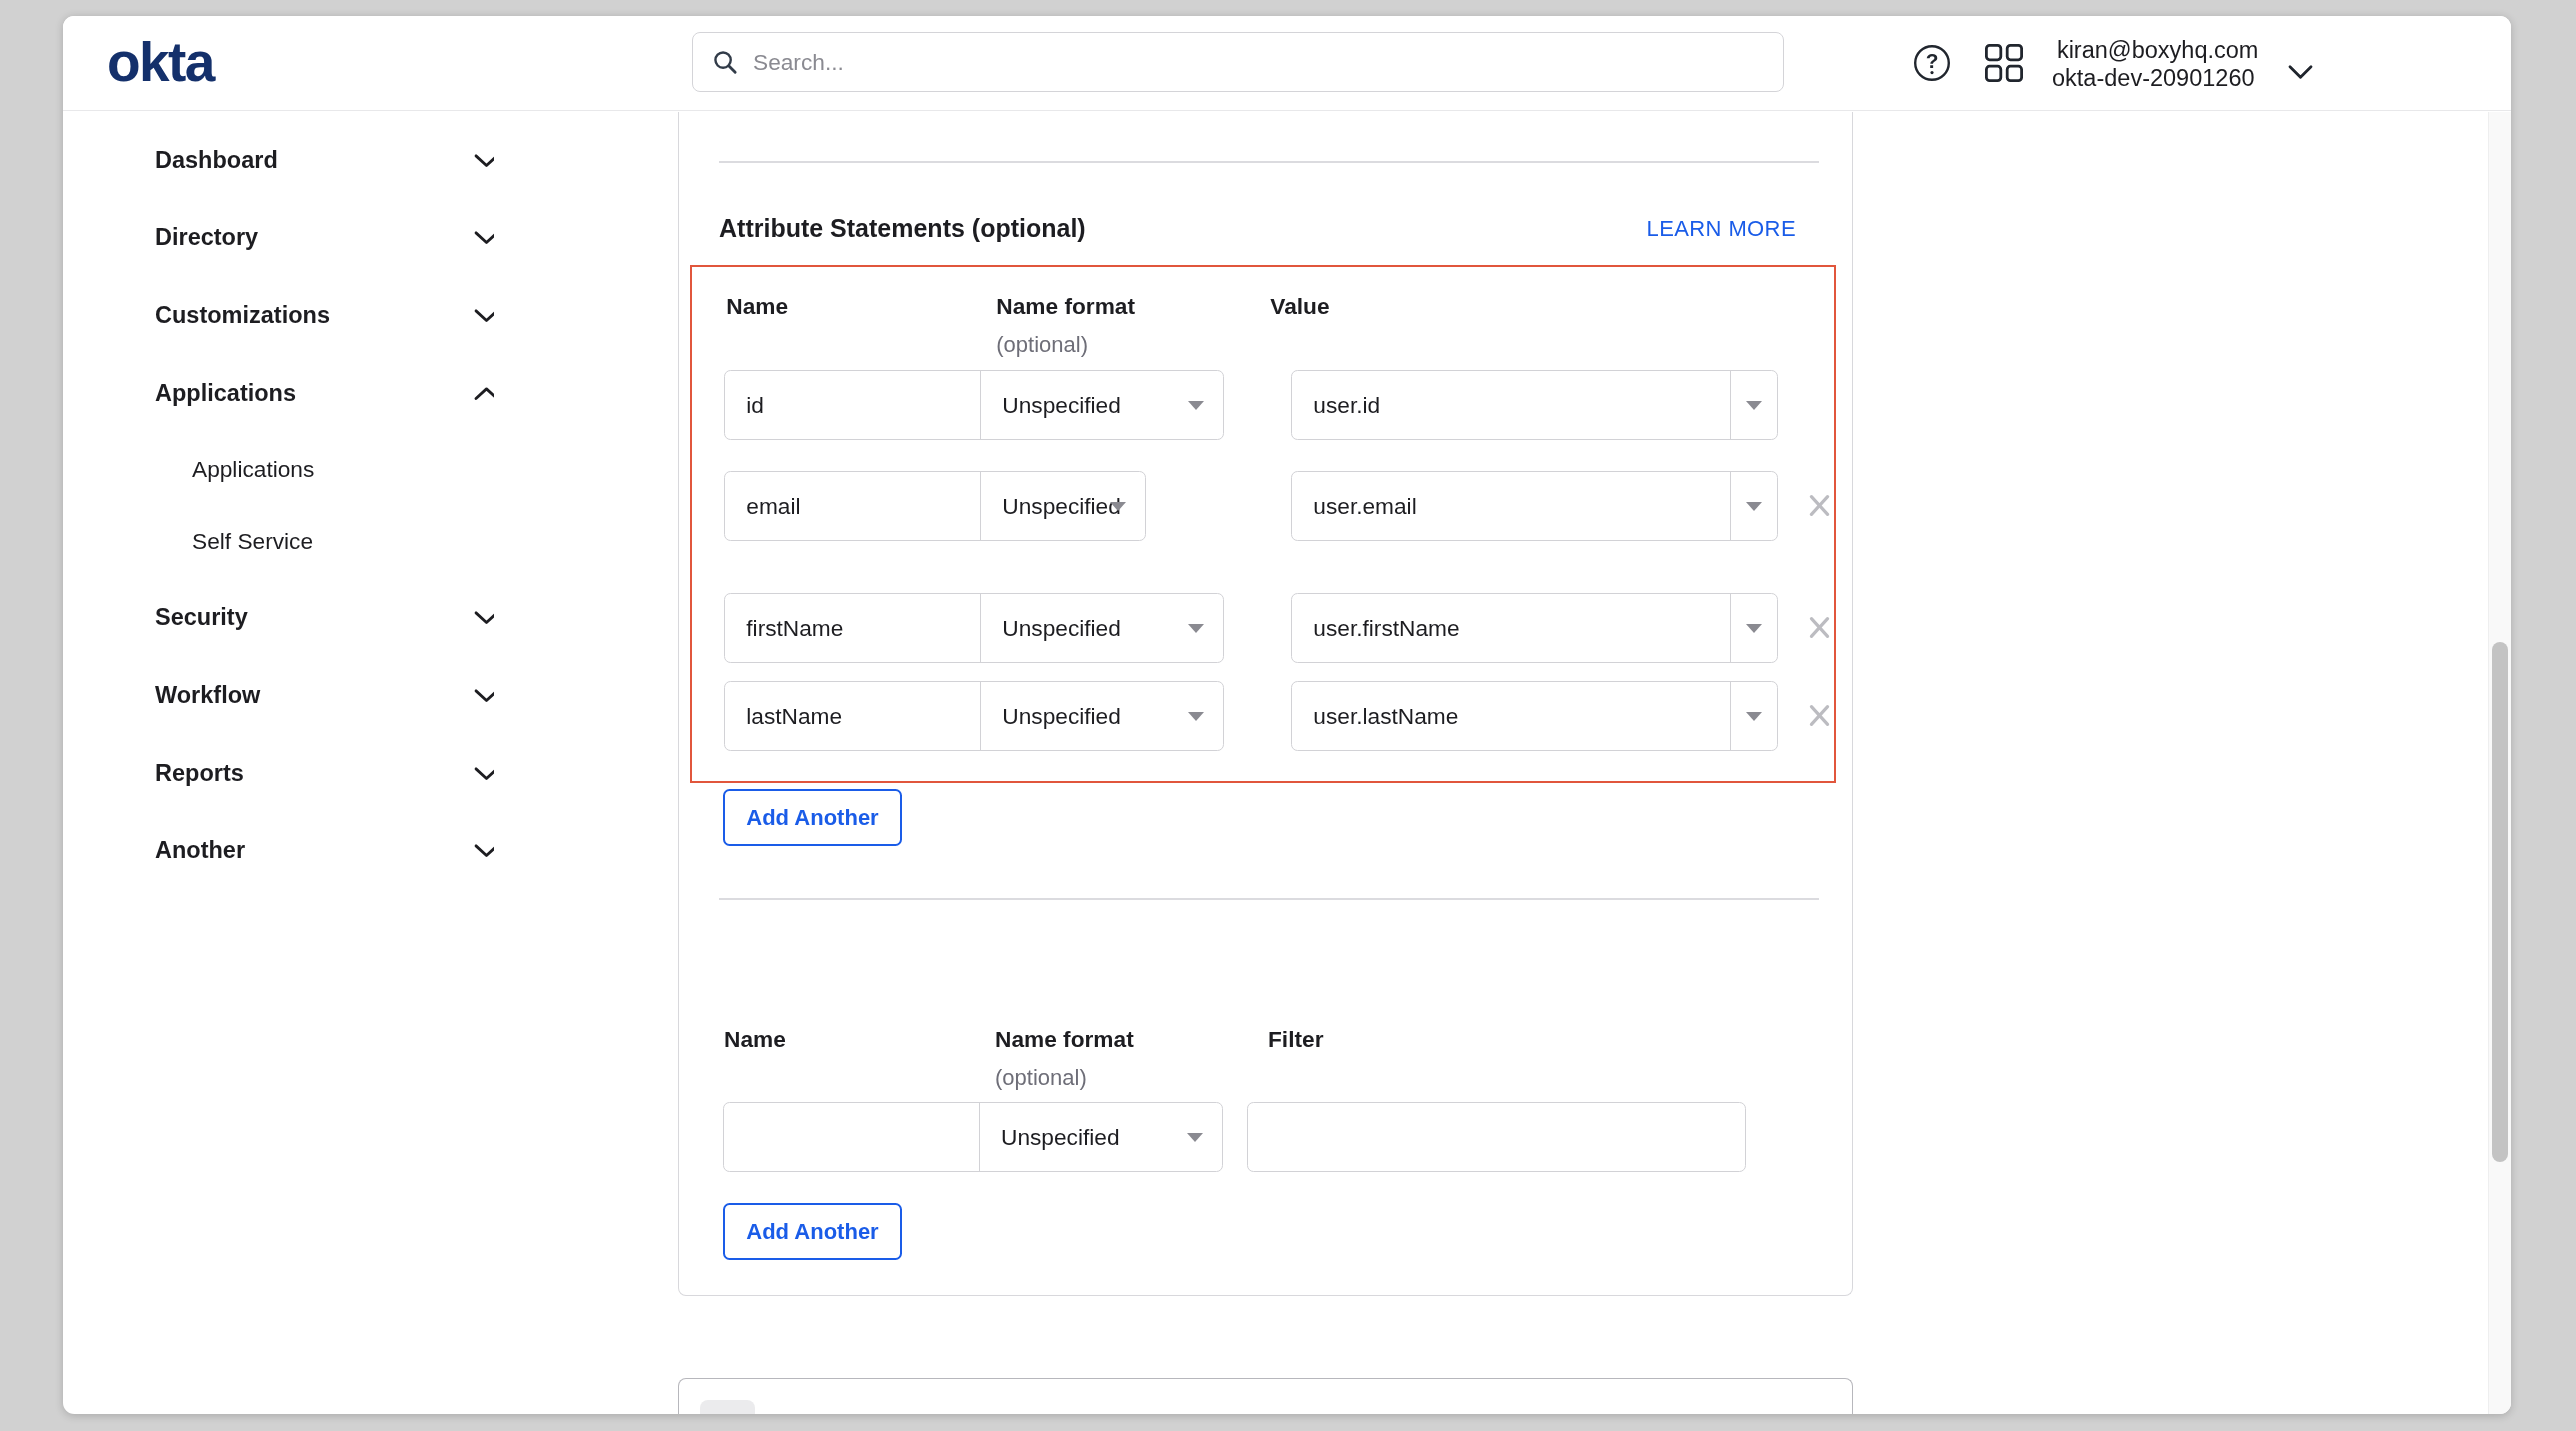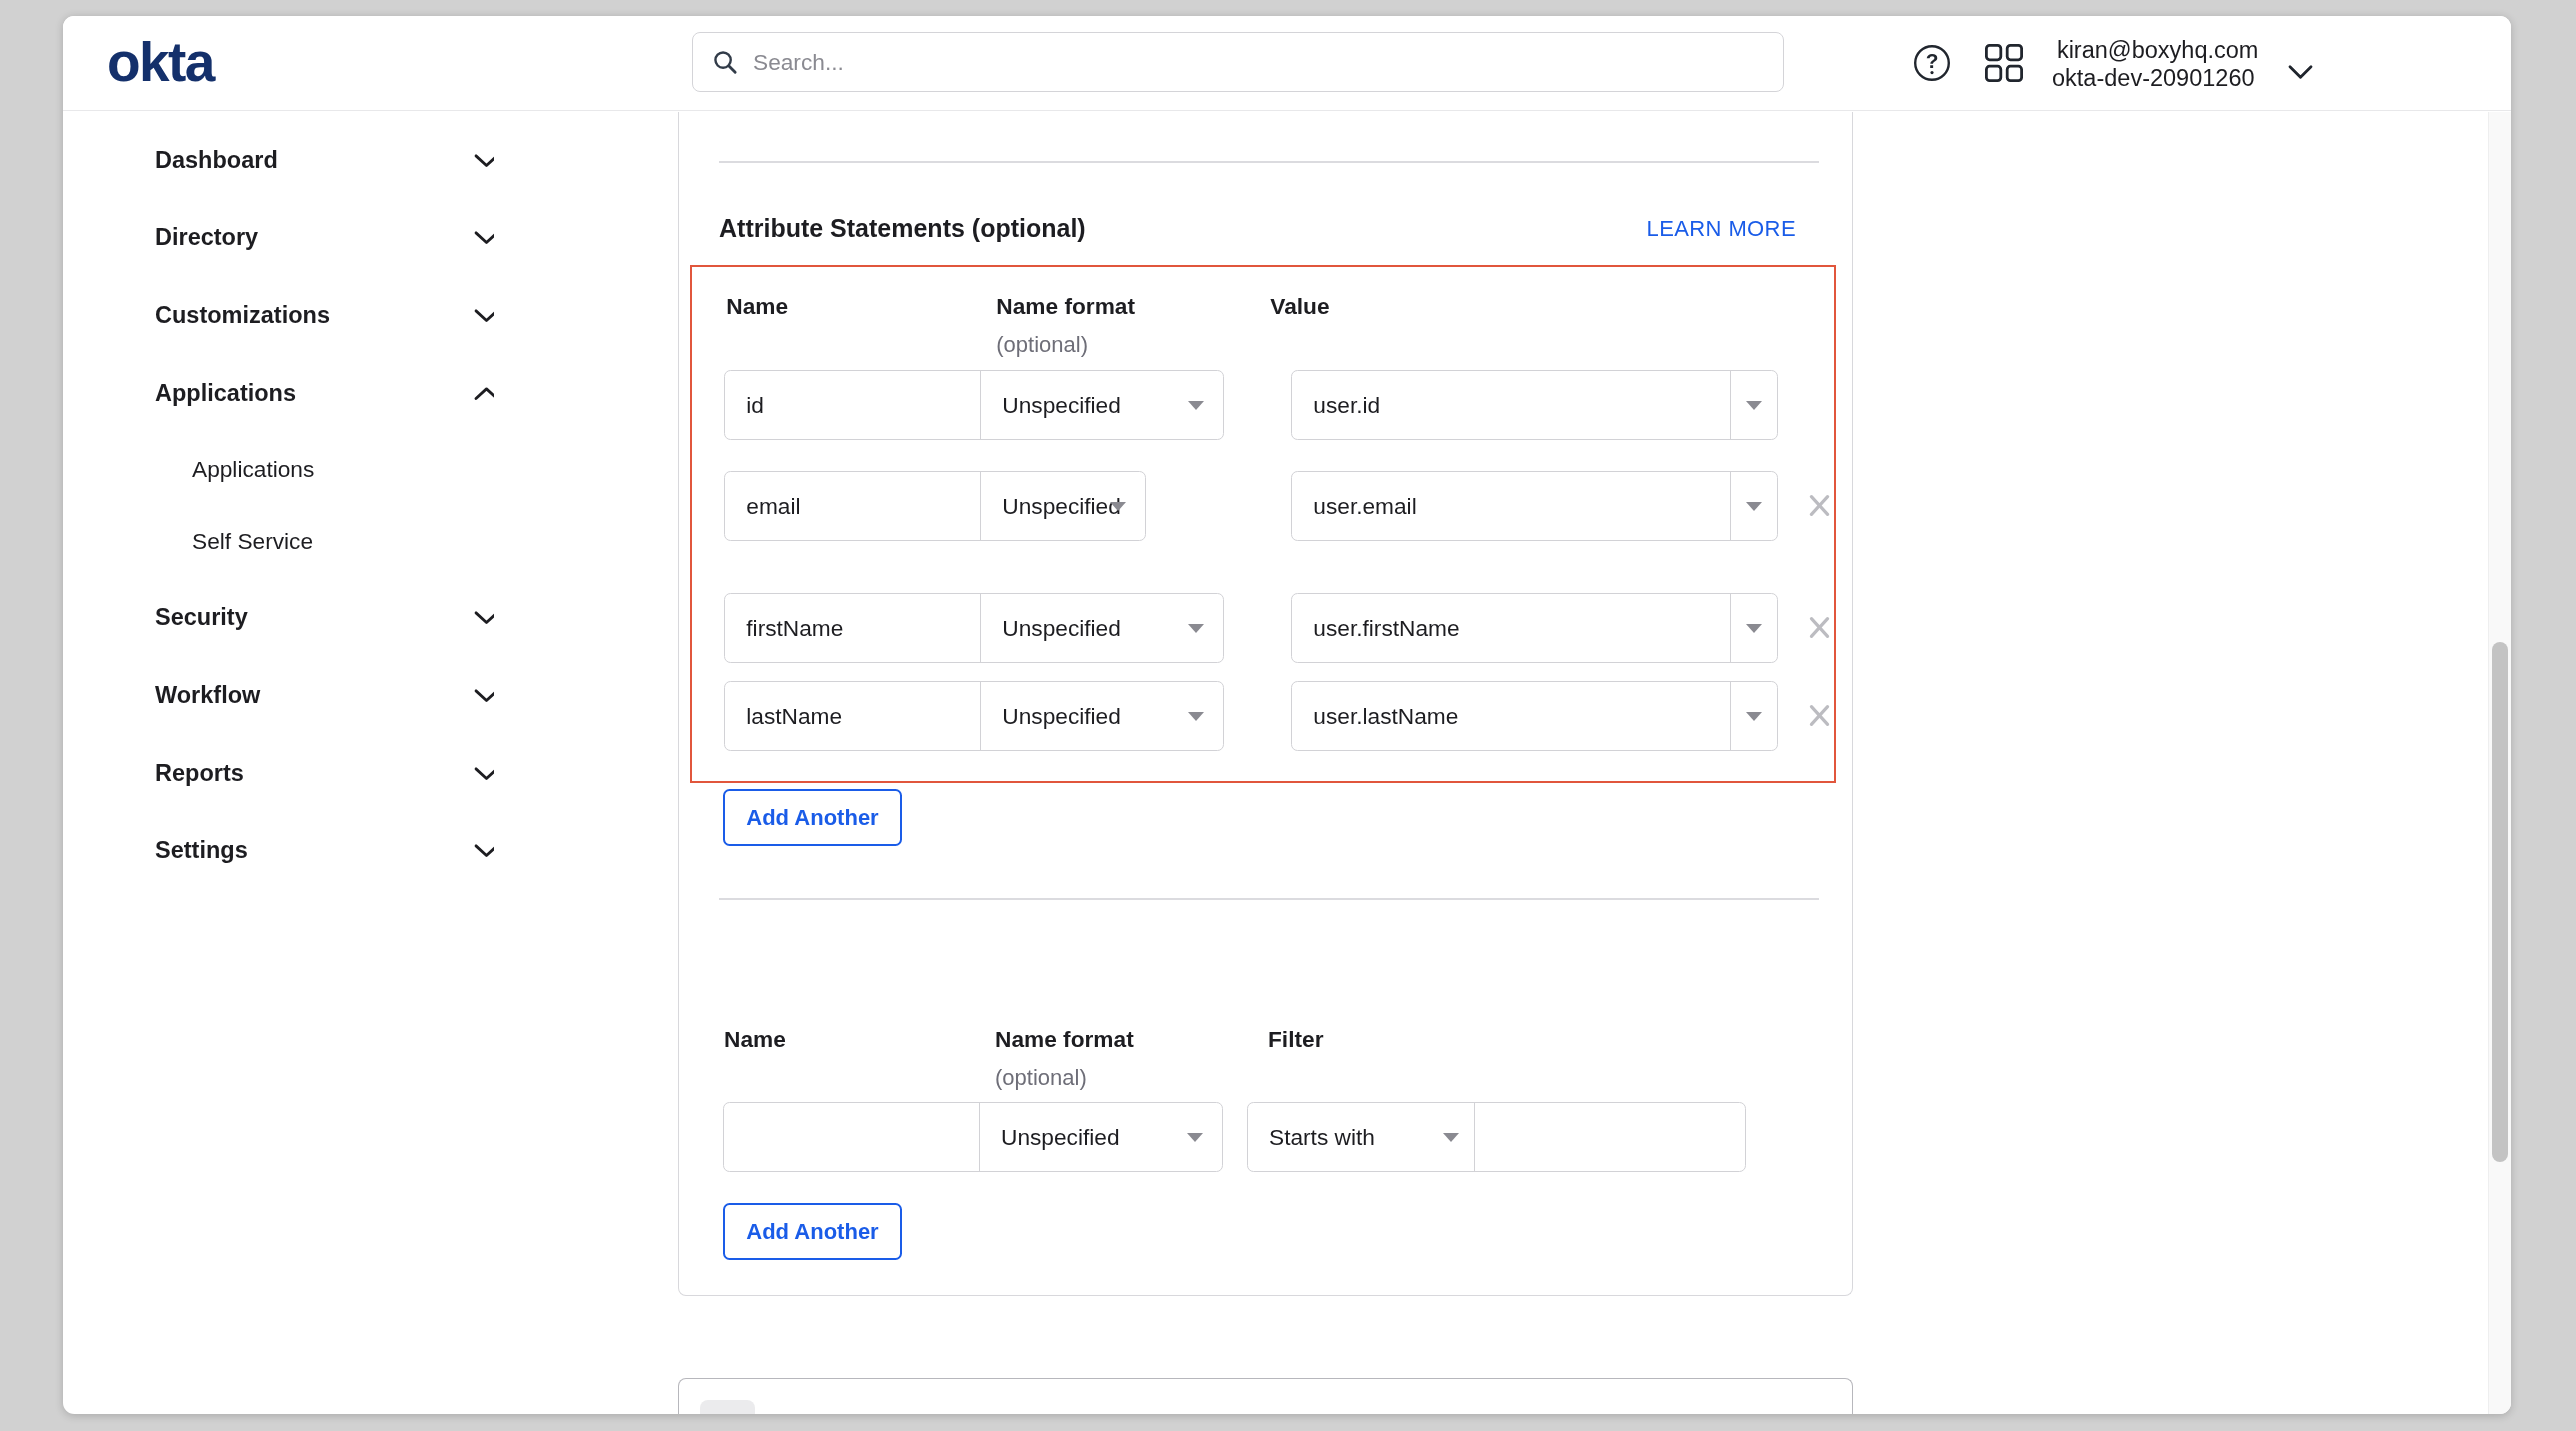--- a/index.html
+++ b/index.html
@@ -187,21 +187,21 @@
     </div>
     <div class="nav-item" style="top:645px">
       <span class="lbl">Reports</span>
       <span class="nav-chevron">
           <svg width="29" height="19.4" viewBox="0 0 36 24">
             <polyline points="5,6 18,18 31,6" fill="none" stroke="#1d1d21" stroke-width="3.5" stroke-linecap="round" stroke-linejoin="round"></polyline>
           </svg>
         </span>
     </div>
     <div class="nav-item" style="top:722px">
-      <span class="lbl">Settings</span>
+      <span class="lbl">Another</span>
       <span class="nav-chevron">
           <svg width="29" height="19.4" viewBox="0 0 36 24">
             <polyline points="5,6 18,18 31,6" fill="none" stroke="#1d1d21" stroke-width="3.5" stroke-linecap="round" stroke-linejoin="round"></polyline>
           </svg>
         </span>
     </div>
   </div>
 
   <div class="content">
 
@@ -331,24 +331,20 @@
         <div class="joined" style="left:0; width:500px">
           <div class="seg bordered" style="width:256px">
             <input type="text" value="" style="">
           </div>
           <div class="seg" style="flex:1">
             <span class="sel-text">Unspecified</span>
             <span class="caret"></span>
           </div>
         </div>
         <div class="joined" style="left:524px; width:499px">
-          <div class="seg bordered" style="width:227px">
-            <span class="sel-text">Starts with</span>
-            <span class="caret" style="right:14.6px"></span>
-          </div>
           <div class="seg" style="flex:1">
             <input type="text" value="" style="">
           </div>
         </div>
       </div>
 
       <div class="add-btn" style="top:1091px">Add Another</div>
 
     </div>
 

